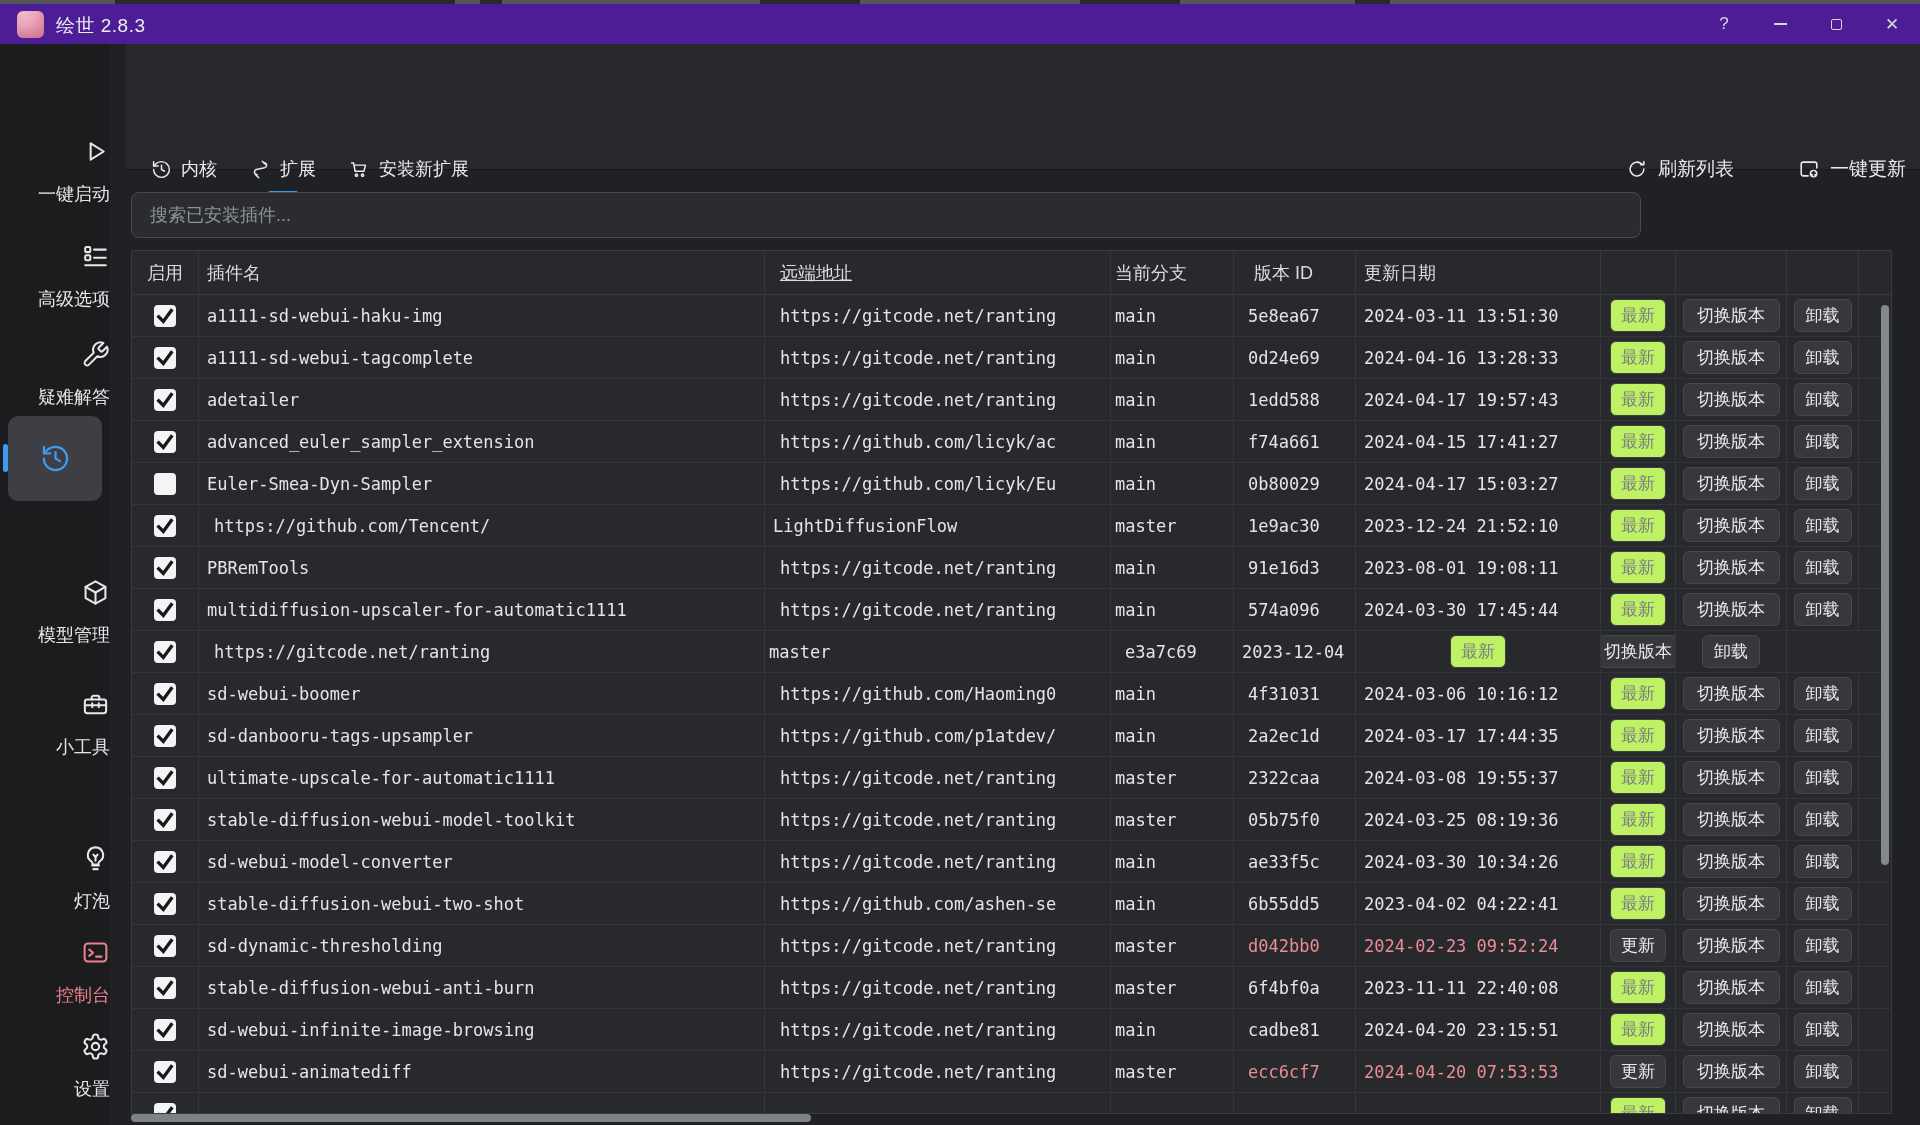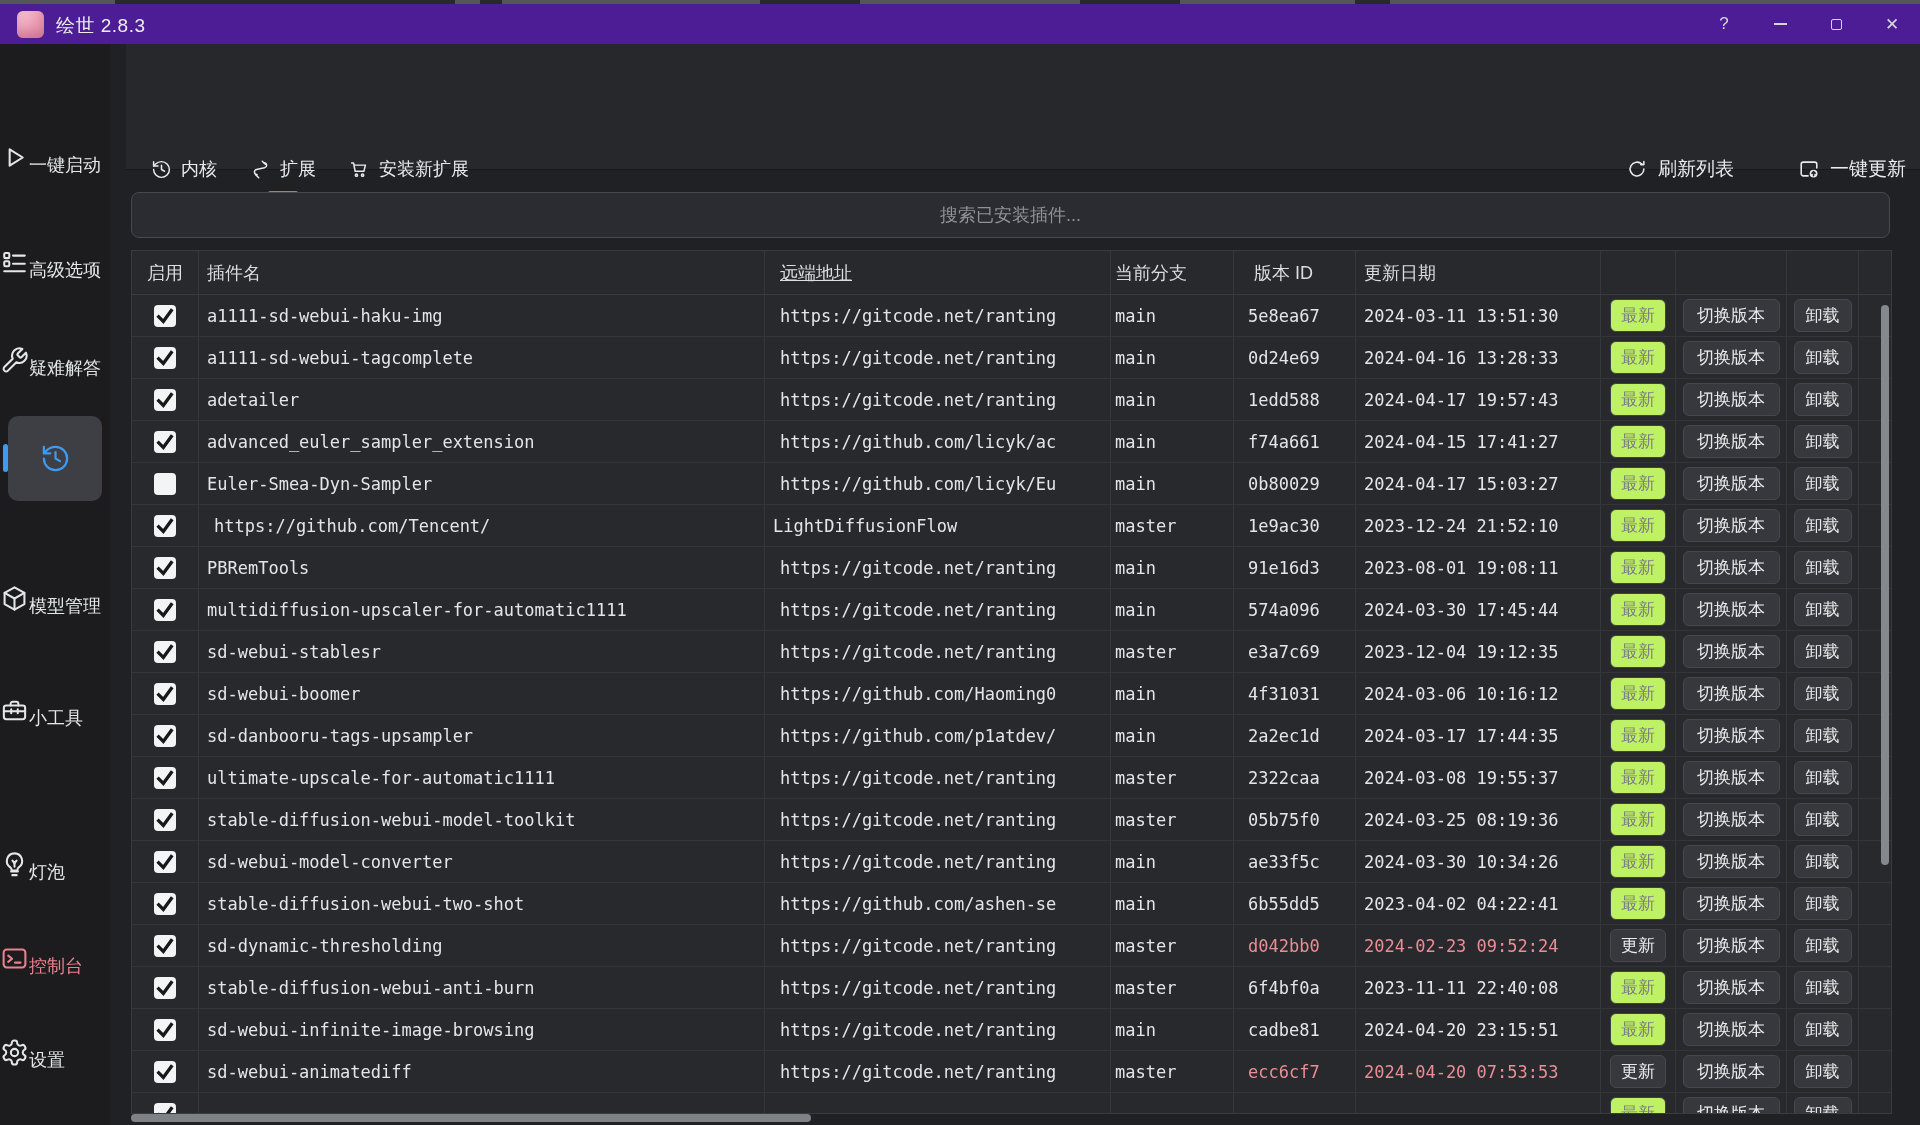--- a/index.html
+++ b/index.html
@@ -17,21 +17,21 @@
     background:linear-gradient(135deg,#f6c9d8 0%,#ec9db4 55%,#e08ba6 100%); box-shadow:inset 0 -6px 10px rgba(180,90,120,.45); }
   .win-title { position:absolute; left:56px; top:9px; font-size:19px; color:#ededef; letter-spacing:.5px; }
   .win-controls { position:absolute; right:0; top:0; height:40px; display:flex; }
   .wc { width:56px; height:40px; display:flex; align-items:center; justify-content:center;
         color:#d6d7d9; font-size:17px; }
   .wc-min { width:13px; height:2px; background:#d6d7d9; display:block; }
   .wc-max { width:11px; height:11px; border:1.6px solid #d6d7d9; border-radius:2px; display:block; }
 
   
   .sidebar { position:absolute; left:0; top:44px; width:110px; bottom:0; background:#1c1c1e; }
-  .side-item { position:absolute; left:0; width:110px; display:flex; flex-direction:row; align-items:center; color:#e5e6e8; }
+  .side-item { position:absolute; left:0; width:110px; display:flex; flex-direction:column; align-items:flex-end; color:#e5e6e8; }
   .side-item svg { width:29px; height:29px; }
   .s-label { margin-top:16px; font-size:18px; color:#e5e6e8; }
   .side-active { position:absolute; left:8px; top:372px; width:94px; height:85px; background:#3d3f44;
     border-radius:10px; display:flex; align-items:center; justify-content:center; }
   .side-active svg { width:31px; height:31px; color:var(--accent); }
   .active-pill { position:absolute; left:3px; top:400px; width:5px; height:28px; border-radius:3px; background:var(--accent); }
   .ic { fill:none; stroke:currentColor; stroke-width:1.7; stroke-linecap:round; stroke-linejoin:round; }
   .console-ic { color:var(--console); }
 
   
@@ -40,23 +40,23 @@
   .tabs { position:absolute; left:25px; top:102px; height:46px; display:flex; gap:33px; }
   .tab { display:flex; align-items:center; gap:9px; color:#e9eaec; font-size:18px; position:relative; }
   .tab svg { width:21px; height:21px; }
   .tab.active::after { content:""; position:absolute; left:50%; transform:translateX(-50%); bottom:-3px;
     width:30px; height:4px; border-radius:2px; background:var(--accent); }
   .top-actions { position:absolute; right:30px; top:102px; height:46px; display:flex; gap:64px; align-items:center; }
   .t-action { display:flex; align-items:center; gap:10px; color:#e9eaec; font-size:19px; }
   .t-action svg { width:22px; height:22px; }
 
   
-  .search { position:absolute; left:21px; top:148px; width:1759px; height:46px; background:#2a2c31;
+  .search { position:absolute; left:21px; top:148px; width:1510px; height:46px; background:#2a2c31;
     border:1px solid #47494e; border-radius:8px; color:#e6e7e9; font-size:18px; padding:0 18px; outline:none;
-    font-family:"Liberation Sans","DejaVu Sans",sans-serif;text-align:center; }
+    font-family:"Liberation Sans","DejaVu Sans",sans-serif; }
   .search::placeholder { color:#8f9297; }
 
   
   .table { position:absolute; left:21px; top:206px; width:1761px; background:#28292d; border:1px solid #3a3b3f; }
   .thead, .trow { display:grid; grid-template-columns:67px 566px 346px 123px 122px 245px 75px 111px 72px 32px; }
   .thead { height:44px; border-bottom:1px solid #3a3b3f; }
   .hcell { display:flex; align-items:center; color:#dcdde0; font-size:18px; border-right:1px solid #35363a;
     overflow:hidden; white-space:nowrap; }
   .hcell:last-child { border-right:none; }
   .h-enabled { justify-content:center; }
@@ -449,21 +449,20 @@
   </div>
 
   <div class="trow">
     <div class="cell c-enabled">
       <div class="cb checked">
         <svg class="ck" viewBox="0 0 24 24">
                 <polyline points="4.5 13 10 18.5 19.5 5.5"></polyline>
               </svg>
       </div>
     </div>
-    <div class="cell c-name mono">sd-webui-stablesr</div>
     <div class="cell c-remote mono">https://gitcode.net/ranting</div>
     <div class="cell c-branch mono">master</div>
     <div class="cell c-version mono">e3a7c69</div>
     <div class="cell c-date mono">2023-12-04 19:12:35</div>
     <div class="cell c-act">
             <button class="rbtn btn-status disabled">最新</button>
           </div>
     <div class="cell c-act">
             <button class="rbtn btn-switch">切换版本</button>
           </div>

